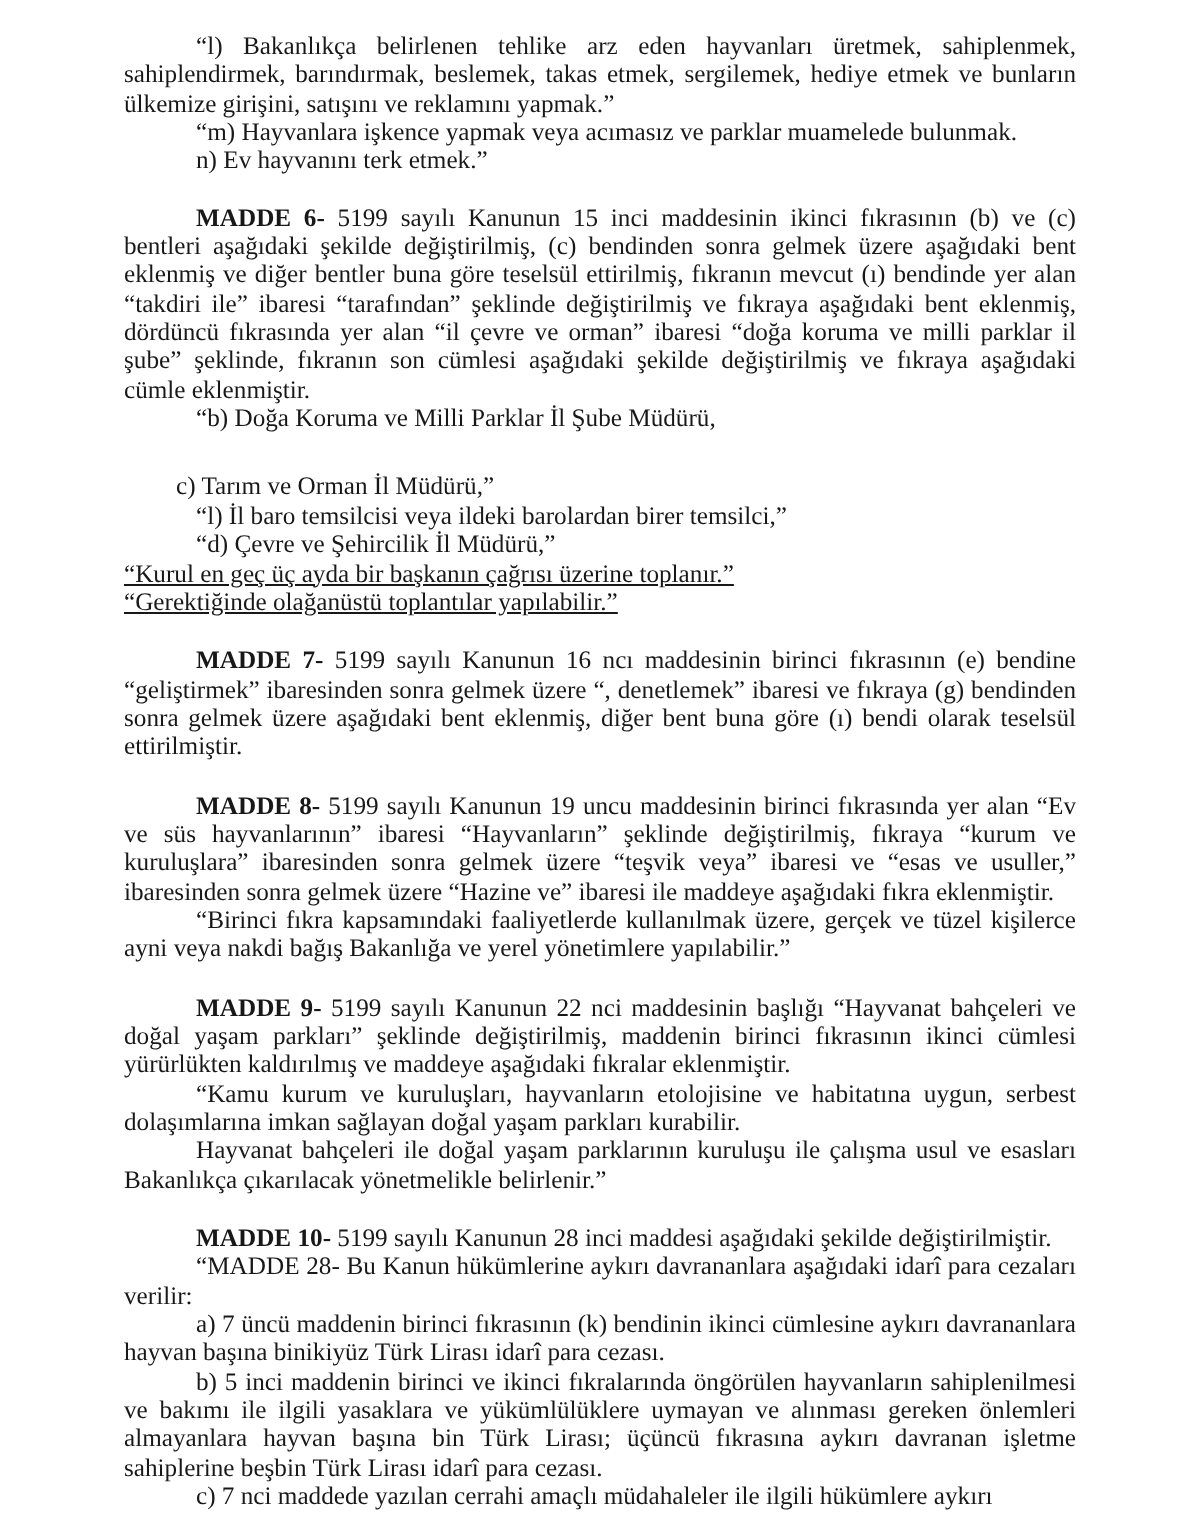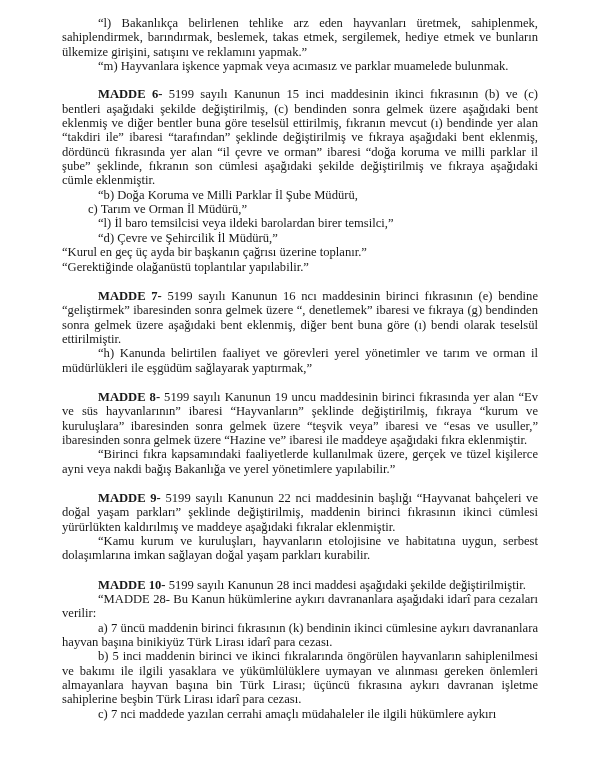--- a/index.html
+++ b/index.html
@@ -34,40 +34,43 @@
     line-height: 14.35px;
     hyphens: none;
     -webkit-hyphens: none;
     word-spacing: 0;
   }
   p.para.indent {
     text-indent: 36px;
   }
   p.para.indent-sm {
     text-indent: 26px;
+    margin-top: 20px;
   }
   p.para.noindent {
     text-indent: 0;
+    text-decoration: underline;
   }
   .spacer-md { height: 14px; }
   .spacer-lg { height: 15px; }
   .madde {
     font-weight: bold;
   }
 </style>
 </head>
 <body>
 
 <div class="page">
   <div class="doc-body">
 
     <p class="para indent"><span>“l) Bakanlıkça belirlenen tehlike arz eden hayvanları üretmek, sahiplenmek, sahiplendirmek, barındırmak, beslemek, takas etmek, sergilemek, hediye etmek ve bunların ülkemize girişini, satışını ve reklamını yapmak.”</span></p>
 
     <p class="para indent"><span>“m) Hayvanlara işkence yapmak veya acımasız ve parklar muamelede bulunmak.</span></p>
 
+    <p class="para indent"><span>n) Ev hayvanını terk etmek.”</span></p>
 
     <div class="spacer-md"></div>
 
     <p class="para indent"><span class="madde">MADDE 6-</span><span> 5199 sayılı Kanunun 15 inci maddesinin ikinci fıkrasının (b) ve (c) bentleri aşağıdaki şekilde değiştirilmiş, (c) bendinden sonra gelmek üzere aşağıdaki bent eklenmiş ve diğer bentler buna göre teselsül ettirilmiş, fıkranın mevcut (ı) bendinde yer alan “takdiri ile” ibaresi “tarafından” şeklinde değiştirilmiş ve fıkraya aşağıdaki bent eklenmiş, dördüncü fıkrasında yer alan “il çevre ve orman” ibaresi “doğa koruma ve milli parklar il şube” şeklinde, fıkranın son cümlesi aşağıdaki şekilde değiştirilmiş ve fıkraya aşağıdaki cümle eklenmiştir.</span></p>
 
     <p class="para indent"><span>“b) Doğa Koruma ve Milli Parklar İl Şube Müdürü,</span></p>
 
     <p class="para indent-sm"><span>c) Tarım ve Orman İl Müdürü,”</span></p>
 
     <p class="para indent"><span>“l) İl baro temsilcisi veya ildeki barolardan birer temsilci,”</span></p>
@@ -75,34 +78,34 @@
     <p class="para indent"><span>“d) Çevre ve Şehircilik İl Müdürü,”</span></p>
 
     <p class="para noindent"><span>“Kurul en geç üç ayda bir başkanın çağrısı üzerine toplanır.”</span></p>
 
     <p class="para noindent"><span>“Gerektiğinde olağanüstü toplantılar yapılabilir.”</span></p>
 
     <div class="spacer-lg"></div>
 
     <p class="para indent"><span class="madde">MADDE 7-</span><span> 5199 sayılı Kanunun 16 ncı maddesinin birinci fıkrasının (e) bendine “geliştirmek” ibaresinden sonra gelmek üzere “, denetlemek” ibaresi ve fıkraya (g) bendinden sonra gelmek üzere aşağıdaki bent eklenmiş, diğer bent buna göre (ı) bendi olarak teselsül ettirilmiştir.</span></p>
 
-    <p class="para indent"><span>“h) Kanunda belirtilen faaliyet ve görevleri yerel yönetimler ve tarım ve orman il müdürlükleri ile eşgüdüm sağlayarak yaptırmak,”</span></p>
 
     <div class="spacer-lg"></div>
 
     <p class="para indent"><span class="madde">MADDE 8-</span><span> 5199 sayılı Kanunun 19 uncu maddesinin birinci fıkrasında yer alan “Ev ve süs hayvanlarının” ibaresi “Hayvanların” şeklinde değiştirilmiş, fıkraya “kurum ve kuruluşlara” ibaresinden sonra gelmek üzere “teşvik veya” ibaresi ve “esas ve usuller,” ibaresinden sonra gelmek üzere “Hazine ve” ibaresi ile maddeye aşağıdaki fıkra eklenmiştir.</span></p>
 
     <p class="para indent"><span>“Birinci fıkra kapsamındaki faaliyetlerde kullanılmak üzere, gerçek ve tüzel kişilerce ayni veya nakdi bağış Bakanlığa ve yerel yönetimlere yapılabilir.”</span></p>
 
     <div class="spacer-lg"></div>
 
     <p class="para indent"><span class="madde">MADDE 9-</span><span> 5199 sayılı Kanunun 22 nci maddesinin başlığı “Hayvanat bahçeleri ve doğal yaşam parkları” şeklinde değiştirilmiş, maddenin birinci fıkrasının ikinci cümlesi yürürlükten kaldırılmış ve maddeye aşağıdaki fıkralar eklenmiştir.</span></p>
 
     <p class="para indent"><span>“Kamu kurum ve kuruluşları, hayvanların etolojisine ve habitatına uygun, serbest dolaşımlarına imkan sağlayan doğal yaşam parkları kurabilir.</span></p>
 
+    <p class="para indent"><span>Hayvanat bahçeleri ile doğal yaşam parklarının kuruluşu ile çalışma usul ve esasları Bakanlıkça çıkarılacak yönetmelikle belirlenir.”</span></p>
 
     <div class="spacer-lg"></div>
 
     <p class="para indent"><span class="madde">MADDE 10-</span><span> 5199 sayılı Kanunun 28 inci maddesi aşağıdaki şekilde değiştirilmiştir.</span></p>
 
     <p class="para indent"><span>“MADDE 28- Bu Kanun hükümlerine aykırı davrananlara aşağıdaki idarî para cezaları verilir:</span></p>
 
     <p class="para indent"><span>a) 7 üncü maddenin birinci fıkrasının (k) bendinin ikinci cümlesine aykırı davrananlara hayvan başına binikiyüz Türk Lirası idarî para cezası.</span></p>
 
     <p class="para indent"><span>b) 5 inci maddenin birinci ve ikinci fıkralarında öngörülen hayvanların sahiplenilmesi ve bakımı ile ilgili yasaklara ve yükümlülüklere uymayan ve alınması gereken önlemleri almayanlara hayvan başına bin Türk Lirası; üçüncü fıkrasına aykırı davranan işletme sahiplerine beşbin Türk Lirası idarî para cezası.</span></p>

